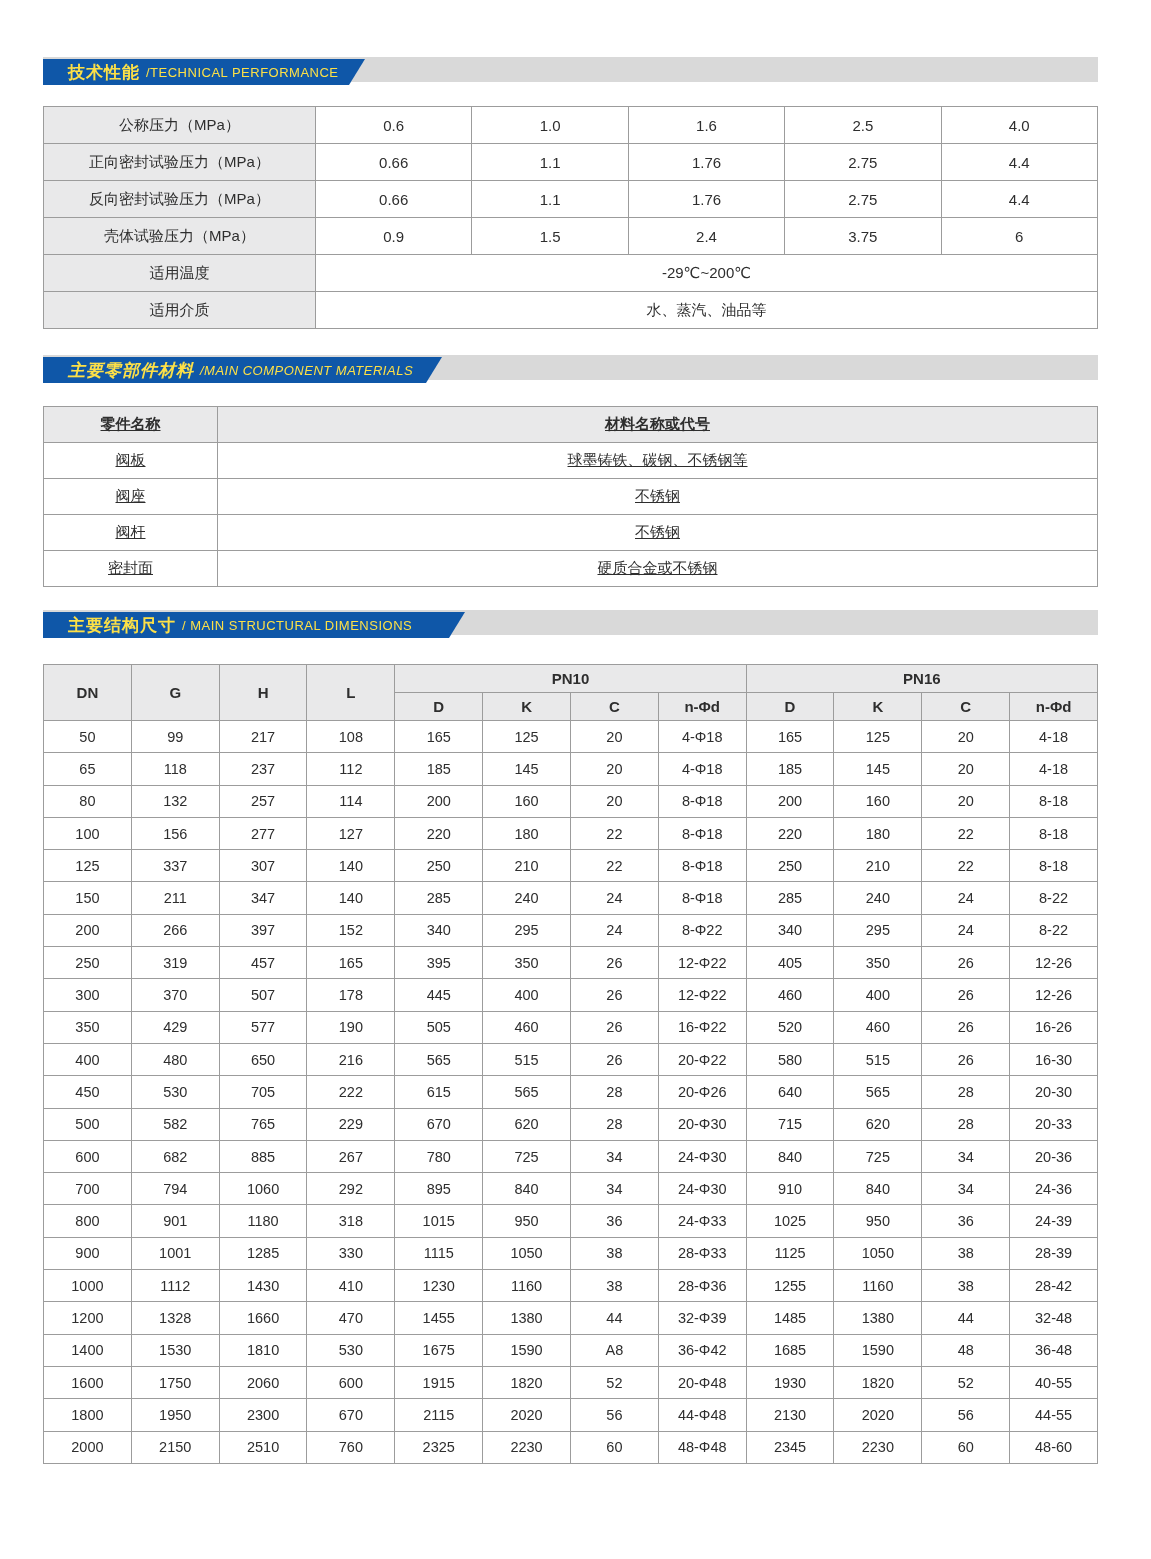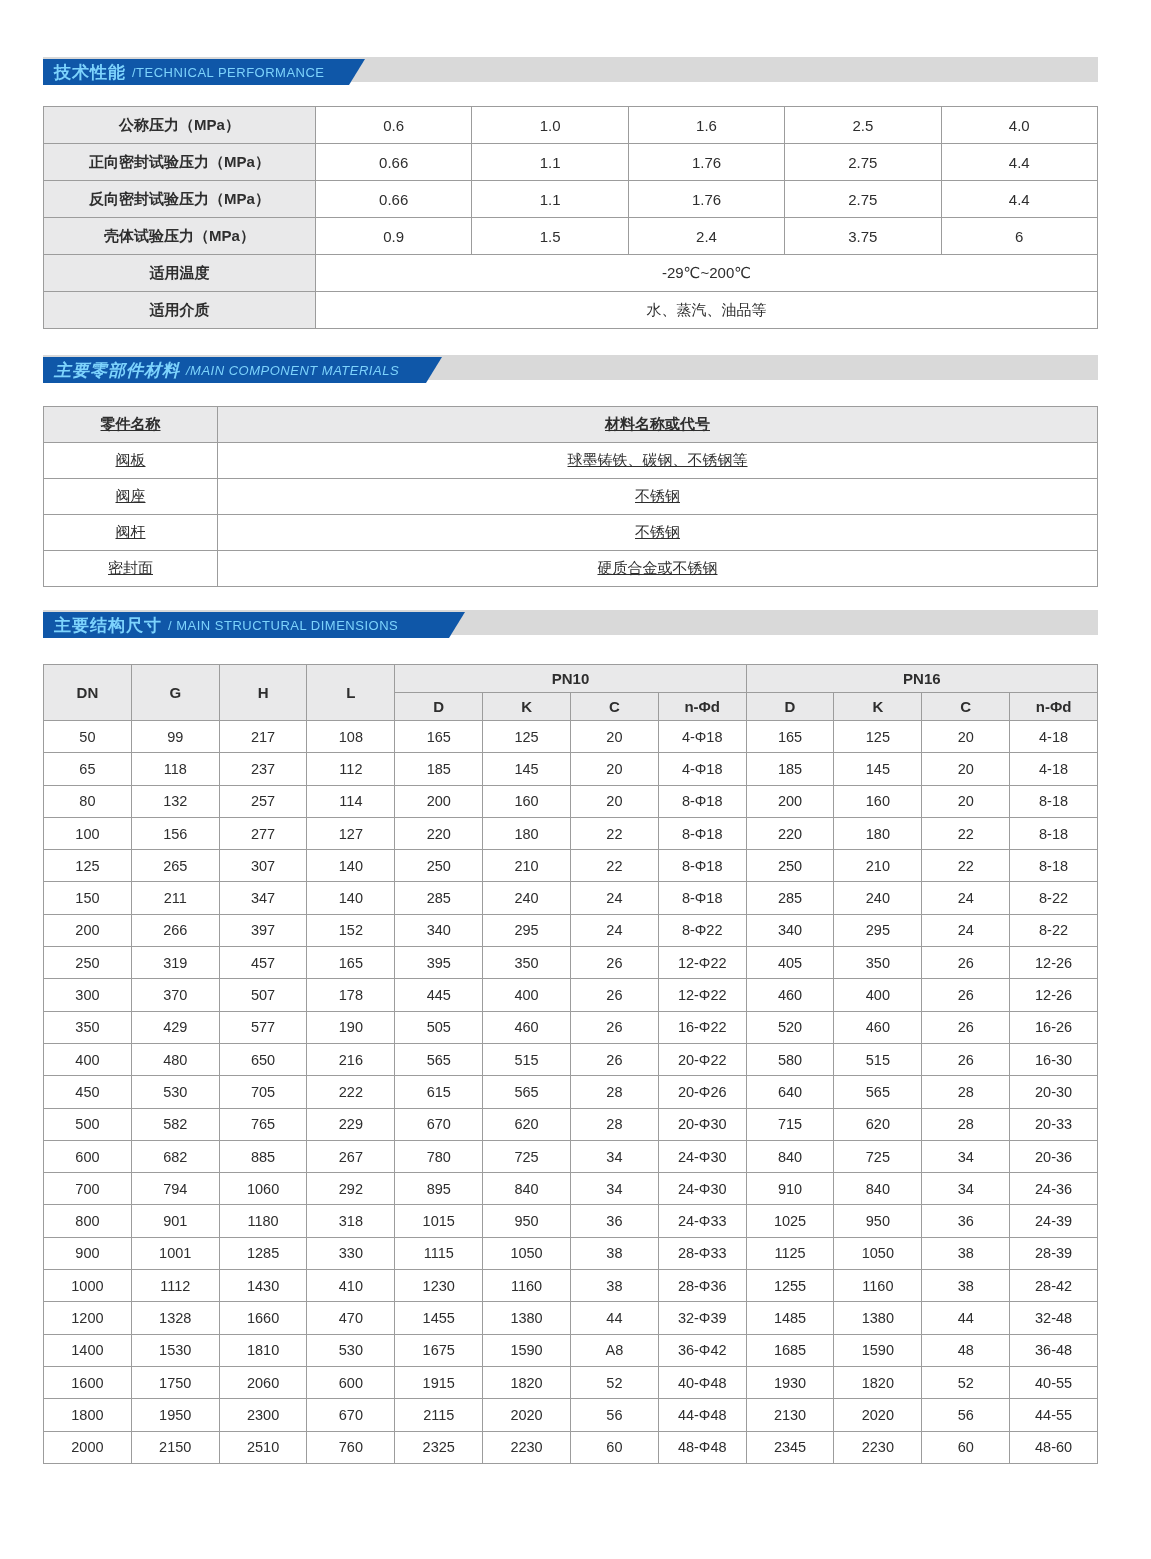--- a/index.html
+++ b/index.html
@@ -16,21 +16,21 @@
     font-family:"Liberation Sans","DejaVu Sans",sans-serif;
     color:var(--text);
   }
   .content{margin-left:43px;width:1055px;}
 
   
   .banner{position:relative;height:28px;}
   .banner .graybar{position:absolute;left:0;top:0;width:100%;height:25px;background:var(--gray);}
   .banner .blue{
     position:absolute;left:0;top:2px;height:26px;background:var(--blue);
-    color:#7dd3fc;display:flex;align-items:center;padding:0 28px 0 11px;
+    color:#fde047;display:flex;align-items:center;padding:0 28px 0 25px;
     clip-path:polygon(0 0,100% 0,calc(100% - 16px) 100%,0 100%);
     white-space:nowrap;
   }
   .banner .zh{font-size:17px;font-weight:700;letter-spacing:1px;}
   .banner .en{font-size:13px;margin-left:6px;letter-spacing:0.5px;}
   .banner.first{margin-top:57px;}
   .blue.w1{width:322px;}
   .blue.w2{width:399px;font-style:italic;}
   .blue.w3{width:422px;}
 
@@ -39,21 +39,21 @@
     border:1px solid var(--border);
     text-align:center;vertical-align:middle;
     font-size:15px;color:var(--text);
     padding:0 2px;overflow:hidden;
   }
   .hdr{background:var(--cellbg);font-weight:700;}
 
   
   .perf{margin-top:21px;}
   .perf tr{height:37px;}
-  .perf .label-cell{background:var(--cellbg);font-weight:700;text-align:center;}
+  .perf .label-cell{background:var(--cellbg);font-weight:400;text-align:center;}
 
   
   .mat{margin-top:23px;}
   .mat tr{height:36px;text-decoration:underline;}
 
   
   .dim{margin-top:26px;}
   .dim thead tr{height:28px;}
   .dim tbody tr{height:32.3px;}
   .dim td{font-size:14.5px;padding:0 1px;}
@@ -246,21 +246,21 @@
           <td>180</td>
           <td>22</td>
           <td>8-Φ18</td>
           <td>220</td>
           <td>180</td>
           <td>22</td>
           <td>8-18</td>
         </tr>
         <tr>
           <td>125</td>
-          <td>265</td>
+          <td>337</td>
           <td>307</td>
           <td>140</td>
           <td>250</td>
           <td>210</td>
           <td>22</td>
           <td>8-Φ18</td>
           <td>250</td>
           <td>210</td>
           <td>22</td>
           <td>8-18</td>
@@ -476,21 +476,21 @@
           <td>36-48</td>
         </tr>
         <tr>
           <td>1600</td>
           <td>1750</td>
           <td>2060</td>
           <td>600</td>
           <td>1915</td>
           <td>1820</td>
           <td>52</td>
-          <td>40-Φ48</td>
+          <td>20-Φ48</td>
           <td>1930</td>
           <td>1820</td>
           <td>52</td>
           <td>40-55</td>
         </tr>
         <tr>
           <td>1800</td>
           <td>1950</td>
           <td>2300</td>
           <td>670</td>

